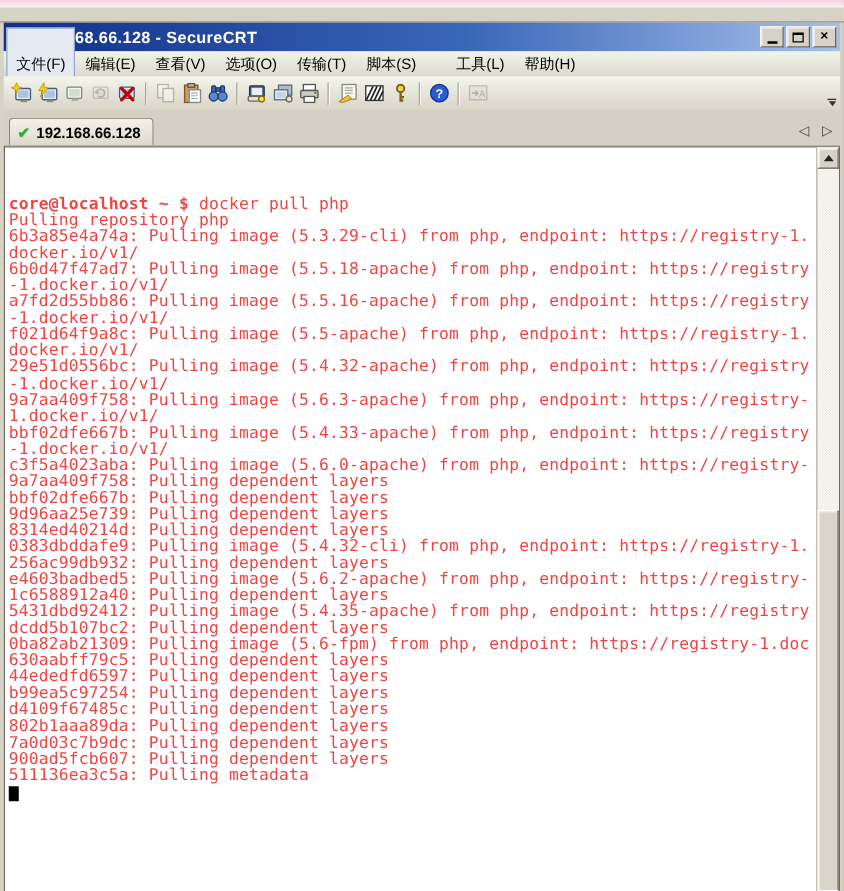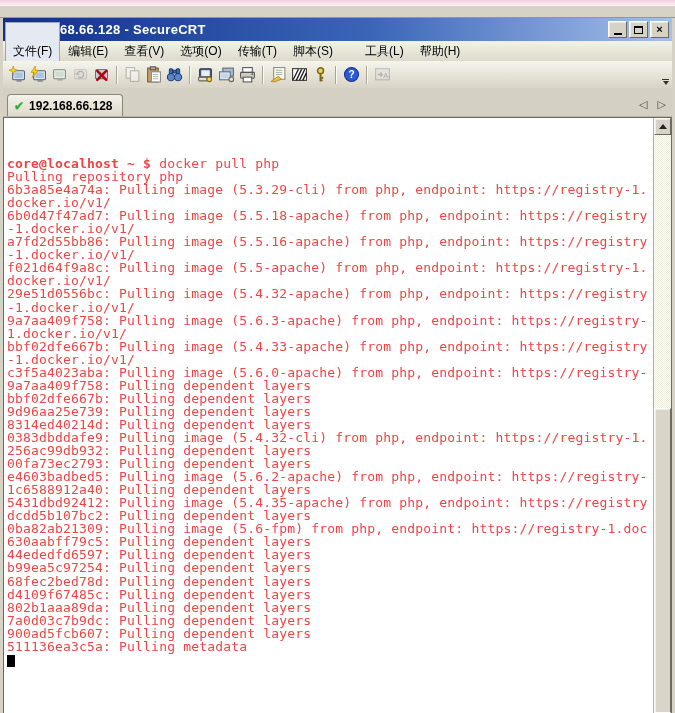--- a/index.html
+++ b/index.html
@@ -274,30 +274,28 @@
           <div class="trow">1.docker.io/v1/</div>
           <div class="trow">bbf02dfe667b: Pulling image (5.4.33-apache) from php, endpoint: https://registry</div>
           <div class="trow">-1.docker.io/v1/</div>
           <div class="trow">c3f5a4023aba: Pulling image (5.6.0-apache) from php, endpoint: https://registry-</div>
           <div class="trow">9a7aa409f758: Pulling dependent layers</div>
           <div class="trow">bbf02dfe667b: Pulling dependent layers</div>
           <div class="trow">9d96aa25e739: Pulling dependent layers</div>
           <div class="trow">8314ed40214d: Pulling dependent layers</div>
           <div class="trow">0383dbddafe9: Pulling image (5.4.32-cli) from php, endpoint: https://registry-1.</div>
           <div class="trow">256ac99db932: Pulling dependent layers</div>
-          <div class="trow">00fa73ec2793: Pulling dependent layers</div>
           <div class="trow">e4603badbed5: Pulling image (5.6.2-apache) from php, endpoint: https://registry-</div>
           <div class="trow">1c6588912a40: Pulling dependent layers</div>
           <div class="trow">5431dbd92412: Pulling image (5.4.35-apache) from php, endpoint: https://registry</div>
           <div class="trow">dcdd5b107bc2: Pulling dependent layers</div>
           <div class="trow">0ba82ab21309: Pulling image (5.6-fpm) from php, endpoint: https://registry-1.doc</div>
           <div class="trow">630aabff79c5: Pulling dependent layers</div>
           <div class="trow">44ededfd6597: Pulling dependent layers</div>
           <div class="trow">b99ea5c97254: Pulling dependent layers</div>
-          <div class="trow">68fec2bed78d: Pulling dependent layers</div>
           <div class="trow">d4109f67485c: Pulling dependent layers</div>
           <div class="trow">802b1aaa89da: Pulling dependent layers</div>
           <div class="trow">7a0d03c7b9dc: Pulling dependent layers</div>
           <div class="trow">900ad5fcb607: Pulling dependent layers</div>
           <div class="trow">511136ea3c5a: Pulling metadata</div>
         </div>
       <div class="trow"><span class="cursor"></span></div>
     </div>
     <div class="vscroll">
       <span class="sb-btn sb-up">

